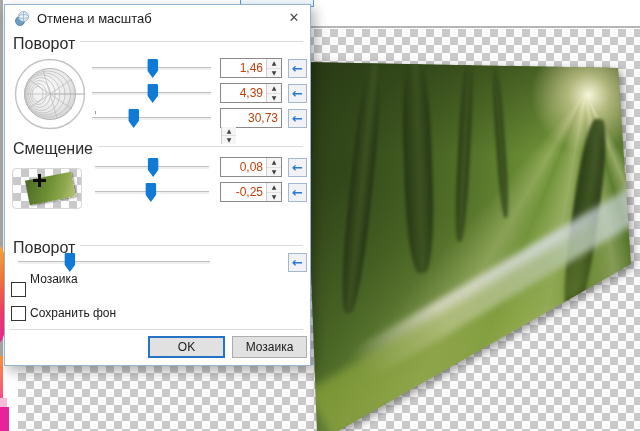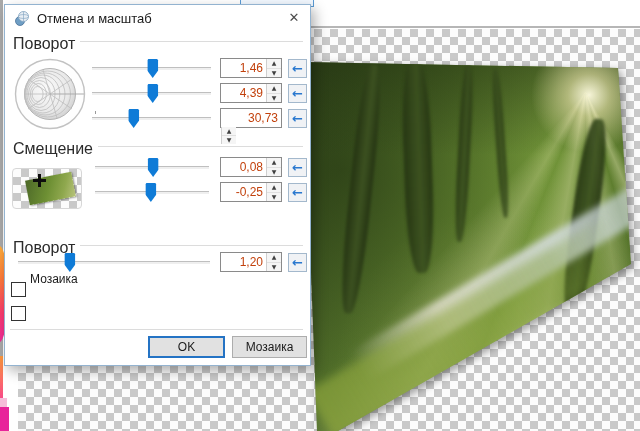--- a/index.html
+++ b/index.html
@@ -245,29 +245,23 @@
   </div>
   <button class="reset" style="left:283px;top:178px;">←</button>
 
   <div class="gline" style="left:10px;top:240px;width:288px;"></div>
   <span class="glabel" style="left:8px;top:234px;">Поворот</span>
 
   <div class="slider" style="left:13px;top:247px;width:192px;">
     <div class="track"></div>
     <div class="thumb" style="left: 27%;"></div>
   </div>
-  <div class="spin" style="left:215px;top:247px;">
-    <span class="spin-val">1,20</span>
-    <span class="spin-btns">
-        <button>▲</button>
-        <button>▼</button>
-      </span>
-  </div>
   <button class="reset" style="left:283px;top:248px;">←</button>
 
   <span class="checkbox" style="left:6px;top:277px;"></span>
   <span class="cb-label" style="left:25px;top:267px;">Мозаика</span>
   <span class="checkbox" style="left:6px;top:301px;"></span>
+  <span class="cb-label" style="left:25px;top:301px;">Сохранить фон</span>
 
   <div class="gline" style="left:5px;top:324px;width:293px;"></div>
   <button class="btn ok" style="left:143px;top:331px;width:77px;">OK</button>
   <button class="btn" style="left:227px;top:331px;width:75px;">Мозаика</button>
 </div>
 
 </body></html>

